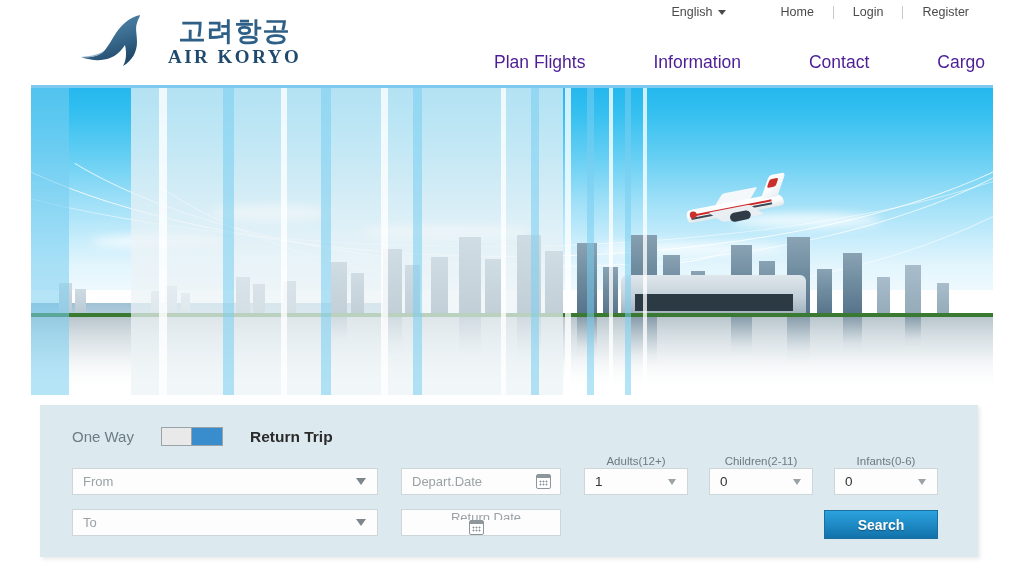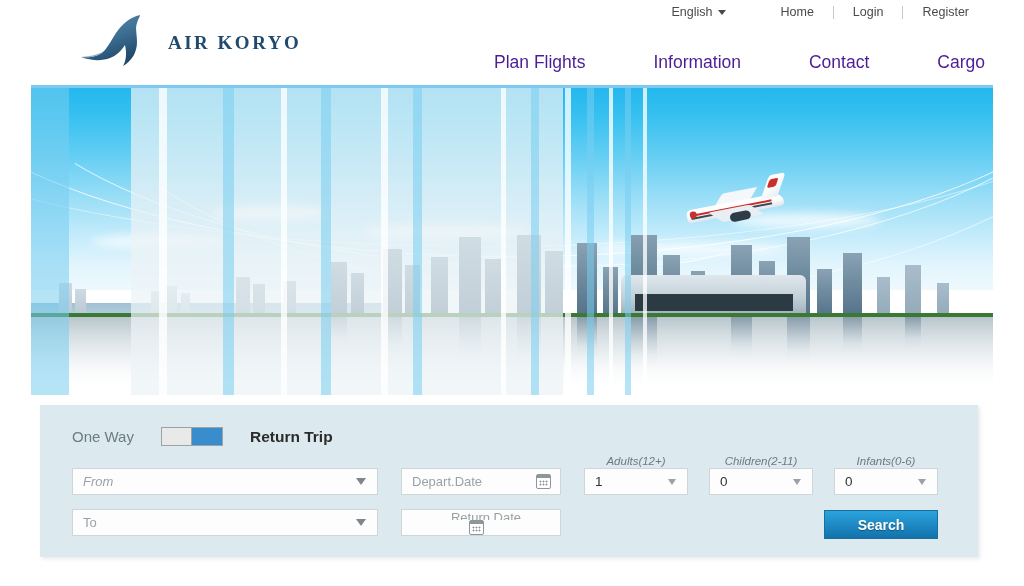--- a/index.html
+++ b/index.html
@@ -469,21 +469,20 @@
     background-size: 3px 3px;
     background-position: 0 0, 0 0;
     background-repeat: repeat;
   }
 
   .pax-label {
     position: absolute;
     font-size: 11.5px;
     color: #6d7a81;
     text-align: center;
-    font-style: italic;
   }
 
   .search-btn {
     position: absolute;
     left: 784px;
     top: 105px;
     width: 114px;
     height: 29px;
     background: linear-gradient(to bottom,#2ba3dd 0%,#1f8bc6 48%,#1272ab 100%);
     border: 1px solid #1b6f9e;
@@ -523,20 +522,21 @@
             <stop offset="0%" stop-color="#5b8eb0"></stop>
             <stop offset="55%" stop-color="#3d6f93"></stop>
             <stop offset="100%" stop-color="#21496b"></stop>
           </linearGradient>
         </defs>
         <path d="M62,3 C52,5 44,12 38,21 C34,27 31,33 27,38 C22,44 14,46 3,45 C14,49 24,49 32,46 C38,44 43,39 47,33 C49,42 48,49 45,54 C54,49 59,40 59,30 C59,22 57,16 59,11 C60,7 62,5 62,3 Z" fill="url(#bg1)"></path>
         <path d="M27,38 C22,44 14,46 3,45 C16,44 24,41 27,38 Z" fill="#6f9bbb" opacity="0.8"></path>
       </svg>
     </div>
     <div class="logo-text">
+      <div class="logo-ko">고려항공</div>
       <div class="logo-en">AIR KORYO</div>
     </div>
   </div>
 
   <div class="mainnav">
     <div class="navitem">Plan Flights</div>
     <div class="navitem">Information</div>
     <div class="navitem">Contact</div>
     <div class="navitem">Cargo</div>
   </div>
@@ -653,21 +653,21 @@
 
   <div class="triprow">
     <span class="oneway">One Way</span>
     <span class="toggle">
       <span class="toggle-off"></span>
       <span class="toggle-on"></span>
     </span>
     <span class="returntrip">Return Trip</span>
   </div>
 
-  <div class="field-box" style="left:32px;top:63px;width:306px;height:27px;font-style:italic;">
+  <div class="field-box" style="left:32px;top:63px;width:306px;height:27px;">
     <span class="field-text">From</span>
     <span class="sel-arrow"></span>
   </div>
 
   <div class="field-box" style="left:32px;top:104px;width:306px;height:27px;">
     <span class="field-text">To</span>
     <span class="sel-arrow"></span>
   </div>
 
   <div class="field-box" style="left:361px;top:63px;width:160px;height:27px;align-items:center;">

